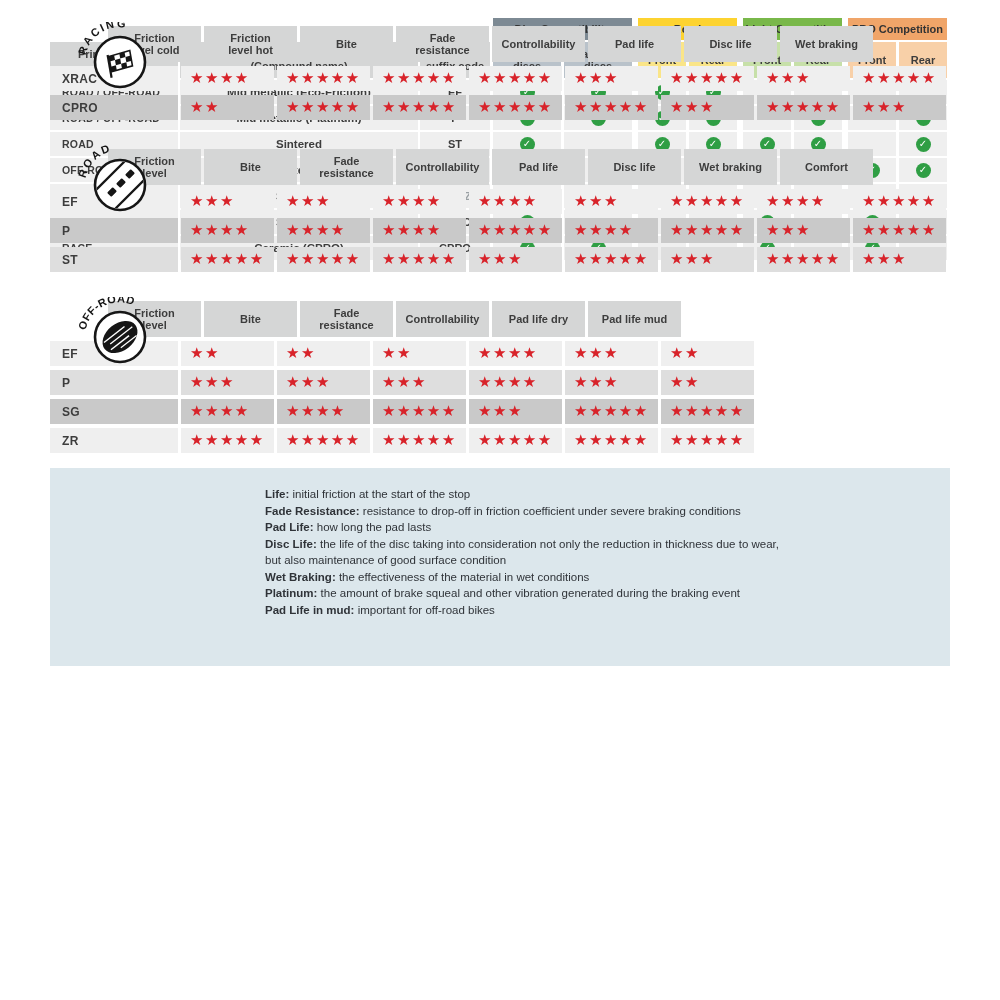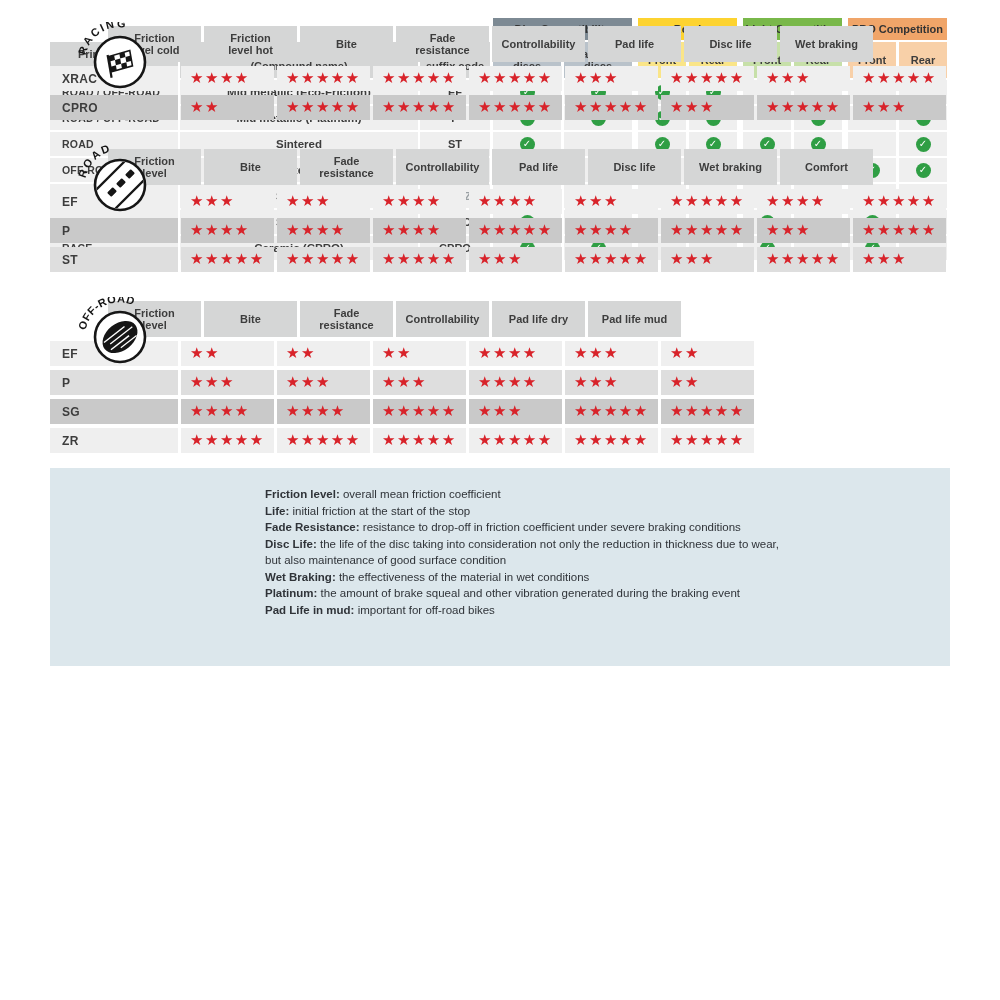--- a/index.html
+++ b/index.html
@@ -633,23 +633,23 @@
           </div>
           <div class="s-cell shade-light">
             <span class="stars">★★★★★</span>
           </div>
         </div>
       </section>
     </div>
 
   <div class="legend">
     <div id="legend-entries">
-        <div class="legend-entry"><b>Friction level:</b> overall mean friction coefficient</div>
         <div class="legend-entry"><b>Life:</b> initial friction at the start of the stop</div>
         <div class="legend-entry"><b>Fade Resistance:</b> resistance to drop-off in friction coefficient under severe braking conditions</div>
+        <div class="legend-entry"><b>Pad Life:</b> how long the pad lasts</div>
         <div class="legend-entry"><b>Disc Life:</b> the life of the disc taking into consideration not only the reduction in thickness due to wear,</div>
         <div class="legend-entry">but also maintenance of good surface condition</div>
         <div class="legend-entry"><b>Wet Braking:</b> the effectiveness of the material in wet conditions</div>
         <div class="legend-entry"><b>Platinum:</b> the amount of brake squeal and other vibration generated during the braking event</div>
         <div class="legend-entry"><b>Pad Life in mud:</b> important for off-road bikes</div>
       </div>
   </div>
 </div>
 
 </body></html>

